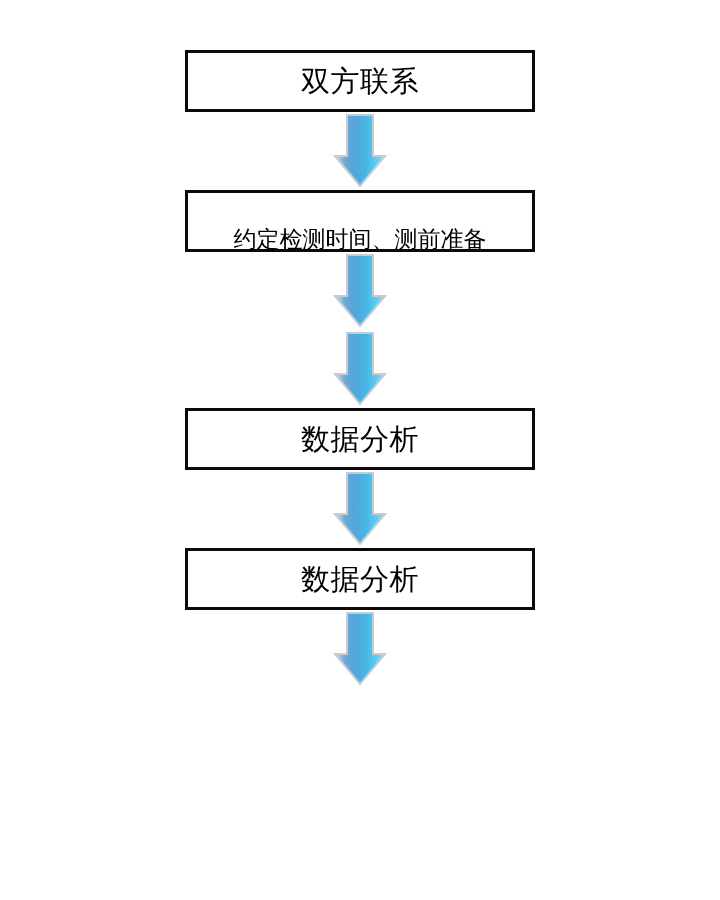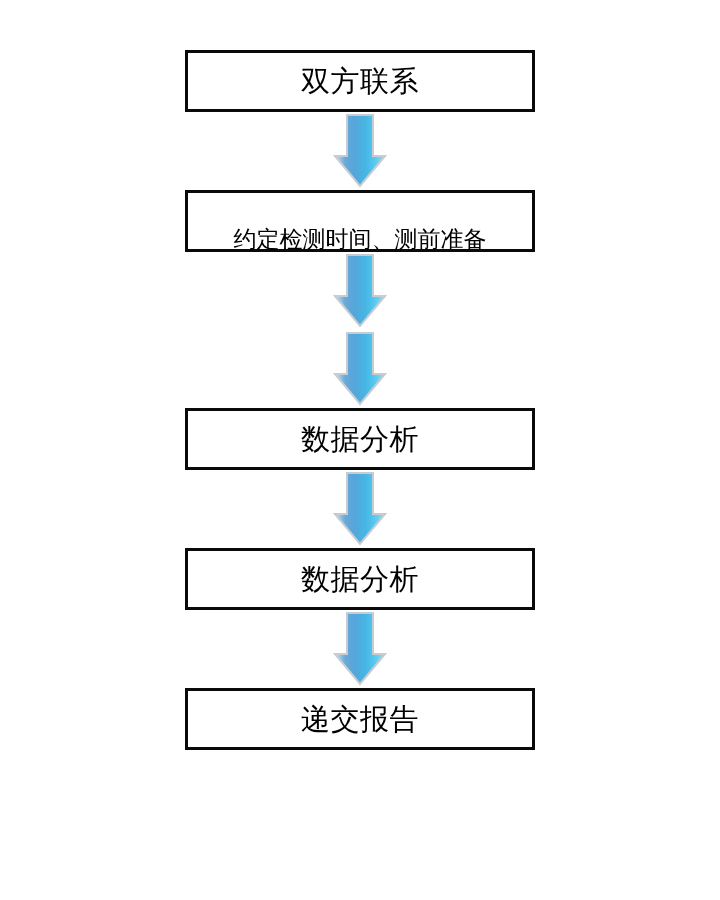--- a/index.html
+++ b/index.html
@@ -132,18 +132,15 @@
     <div class="node">
       <span class="node-label">数据分析</span>
     </div>
 
     <div class="connector">
       <svg class="arrow-svg" width="54" height="74" viewBox="0 0 54 74">
         <path d="M 14,1 L 40,1 L 40,42 L 52,42 L 27,72 L 2,42 L 14,42 Z" fill="url(#arrGrad1)" stroke="#c6ccd2" stroke-width="2" stroke-linejoin="miter"></path>
       </svg>
     </div>
 
-    <div class="node">
-      <span class="node-label">递交报告</span>
-    </div>
 
   </div>
 </div>
 
 </body></html>

